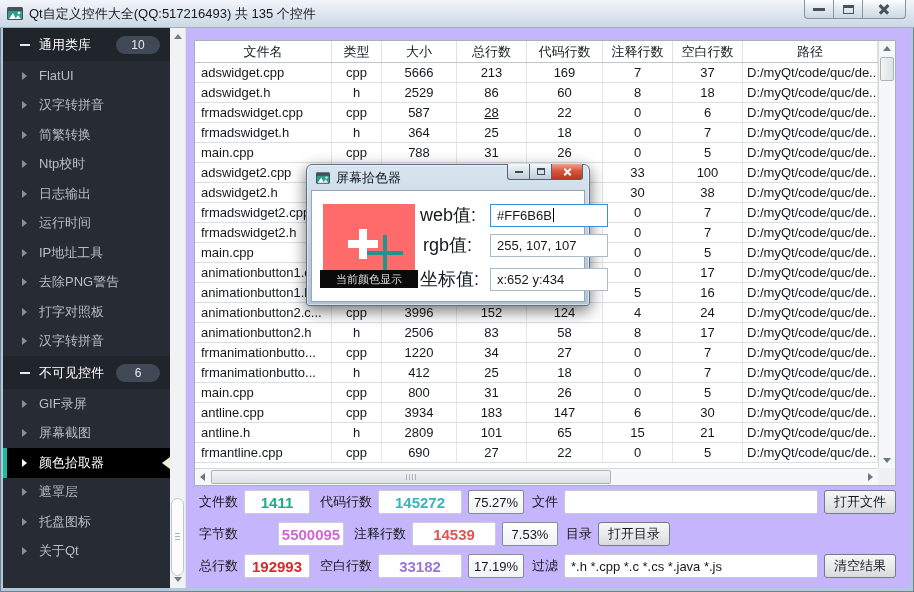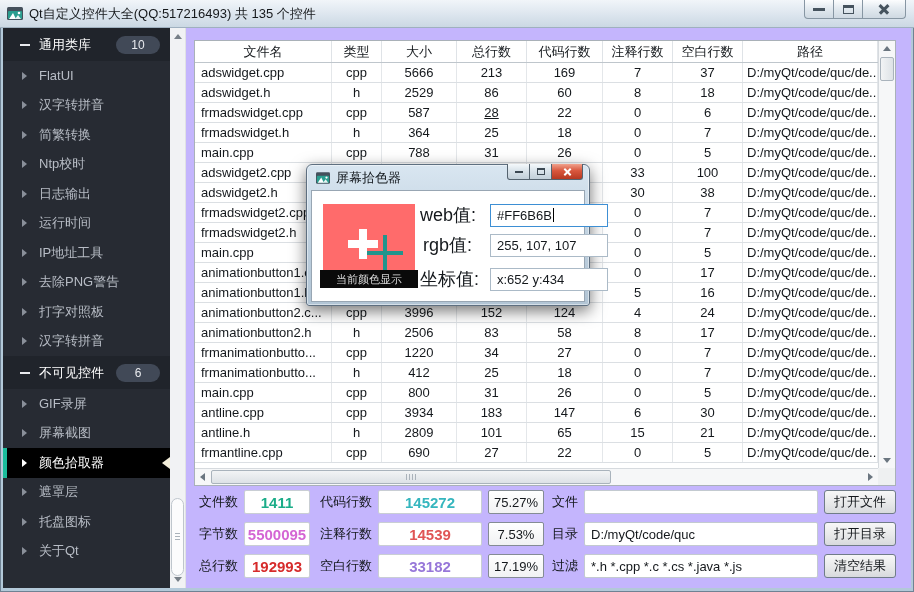--- a/index.html
+++ b/index.html
@@ -96,21 +96,21 @@
              background:repeating-linear-gradient(90deg,#aab2ba 0 1px,transparent 1px 3px); }
   .scroll-corner { position:absolute; right:0; bottom:0; width:17px; height:17px; background:#eef0f1; }
 
   
   .stats-row { position:absolute; left:8px; width:702px; height:24px; display:flex; align-items:center; gap:6px; }
   .stats-row.r0 { top:462px; } .stats-row.r1 { top:494px; } .stats-row.r2 { top:526px; }
   .st-label { font-size:13px; color:#14181c; text-align:right; white-space:nowrap; flex:0 0 auto; }
   .st-label.w44 { width:44px; } .st-label.w56 { width:56px; } .st-label.w28 { width:28px; }
   .st-value { width:66px; height:24px; border:1px solid #c9ced4; border-radius:2px; background:#fff;
               font-size:15px; font-weight:bold; display:flex; align-items:center; justify-content:center; flex:0 0 auto; }
-  .st-value.w80 { width:104px; }
+  .st-value.w80 { width:84px; }
   .st-pct { width:56px; height:24px; border:1px solid #848c94; border-radius:2px;
             background:linear-gradient(#ffffff,#f1f2f3); font-size:13px; color:#14181c;
             display:flex; align-items:center; justify-content:center; flex:0 0 auto; }
   .st-field { flex:1; height:24px; border:1px solid #c3cad0; border-radius:2px; background:#fff;
               font-size:13px; color:#14181c; display:flex; align-items:center; padding-left:6px;
               overflow:hidden; white-space:nowrap; }
   .st-btn { width:72px; height:24px; border:1px solid #707c88; border-radius:3px;
             background:linear-gradient(#f7f7f7,#e9eaeb 50%,#d8dadd); font-size:13px; color:#14181c;
             display:flex; align-items:center; justify-content:center; flex:0 0 auto; cursor:pointer; }
 
@@ -498,26 +498,25 @@
             <div class="st-value" style="color: rgb(28, 173, 137);">1411</div>
             <div class="st-label w56">代码行数</div>
             <div class="st-value w80" style="color: rgb(53, 182, 190);">145272</div>
             <div class="st-pct">75.27%</div>
             <div class="st-label w28">文件</div>
             <div class="st-field"></div>
             <div class="st-btn">打开文件</div>
           </div>
           <div class="stats-row r1">
             <div class="st-label w44">字节数</div>
-            <div class="st-value" style="color: rgb(212, 101, 212);">5500095</div>
+            <div class="st-value" style="color: rgb(212, 101, 212); margin-left: 34px;">5500095</div>
             <div class="st-label w56">注释行数</div>
             <div class="st-value w80" style="color: rgb(224, 85, 85);">14539</div>
             <div class="st-pct">7.53%</div>
             <div class="st-label w28">目录</div>
-            <div class="st-field">D:/myQt/code/quc</div>
             <div class="st-btn">打开目录</div>
           </div>
           <div class="stats-row r2">
             <div class="st-label w44">总行数</div>
             <div class="st-value" style="color: rgb(214, 43, 43);">192993</div>
             <div class="st-label w56">空白行数</div>
             <div class="st-value w80" style="color: rgb(151, 119, 217);">33182</div>
             <div class="st-pct">17.19%</div>
             <div class="st-label w28">过滤</div>
             <div class="st-field">*.h *.cpp *.c *.cs *.java *.js</div>

